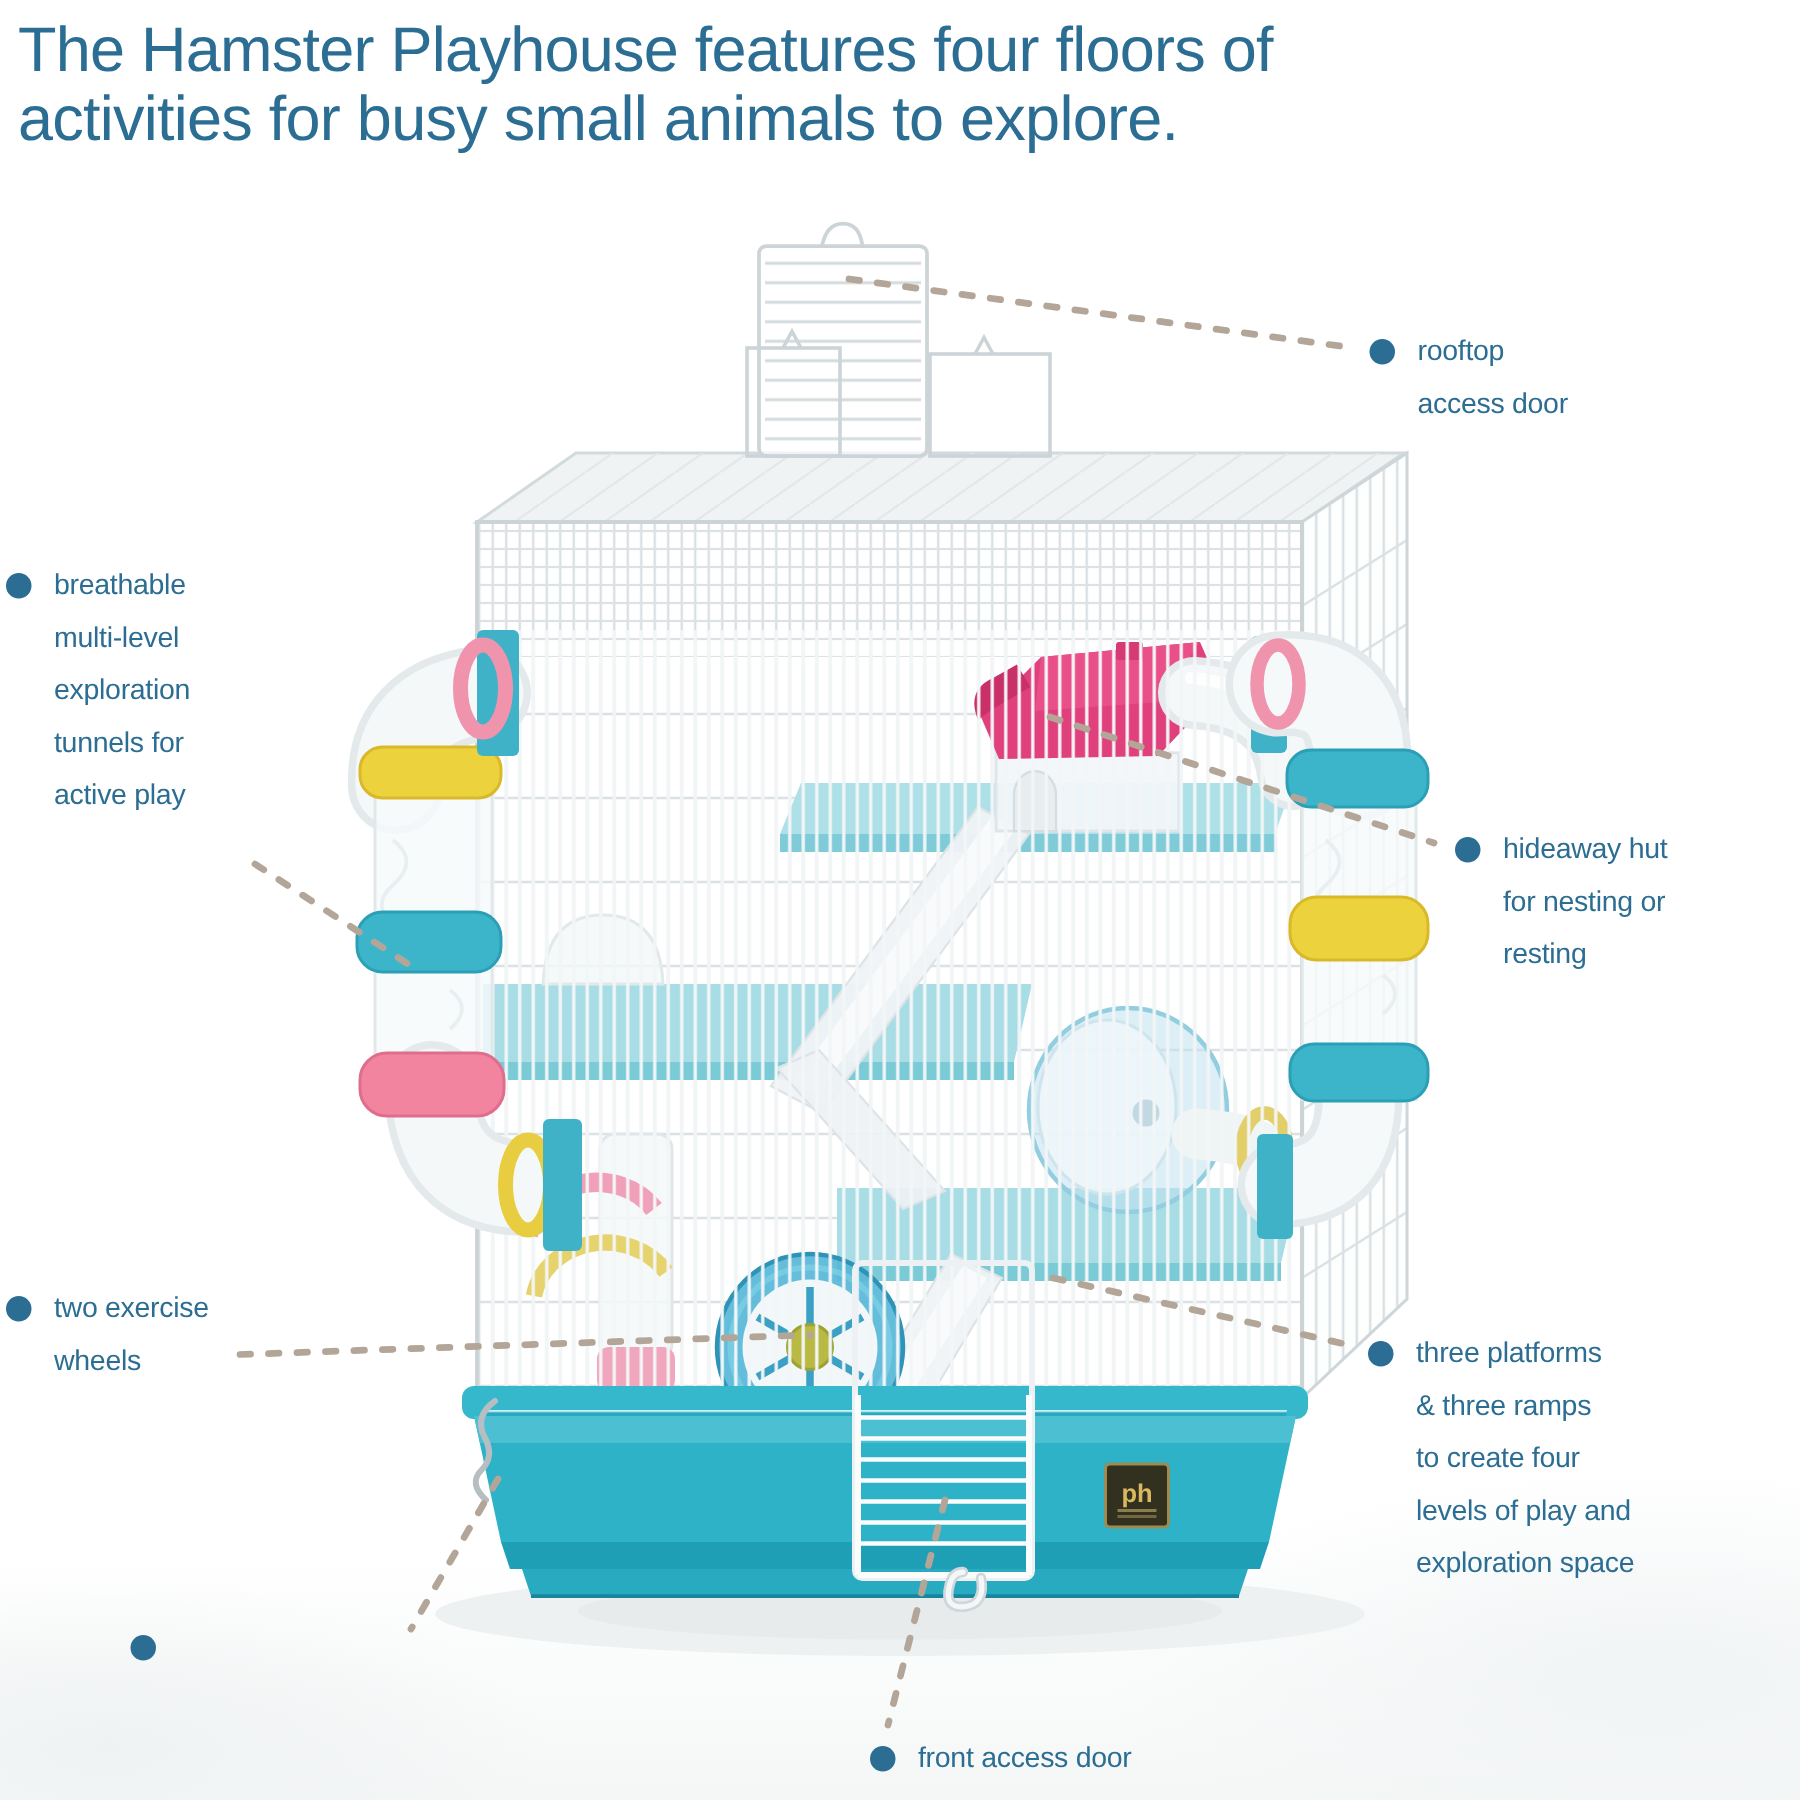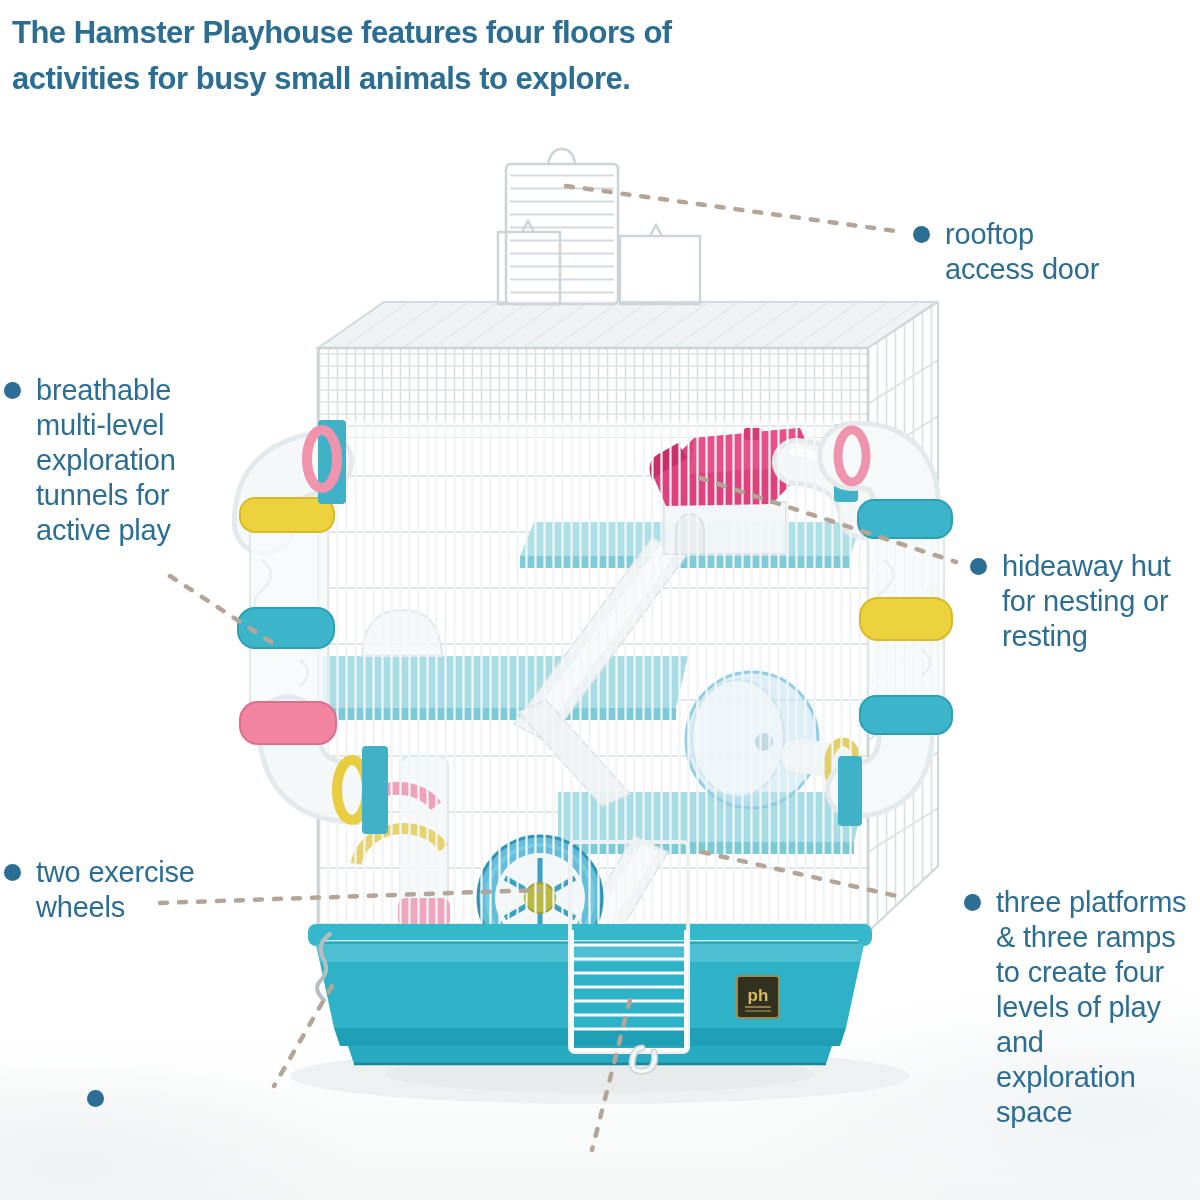--- a/index.html
+++ b/index.html
@@ -16,37 +16,37 @@
     content:"";position:absolute;inset:0;pointer-events:none;
     background:
       radial-gradient(420px 160px at 6% 97%, #eff2f3, rgba(255,255,255,0) 70%),
       radial-gradient(520px 190px at 92% 93%, #f1f4f5, rgba(255,255,255,0) 72%),
       linear-gradient(rgba(255,255,255,0) 86%, #f5f7f7 100%);
     z-index:0;
   }
   svg.art{position:absolute;left:0;top:0;z-index:1;}
   .headline{
     position:absolute;left:12px;top:10px;z-index:3;
-    color:var(--ink);font-size:31px;line-height:46px;letter-spacing:-0.5px;
-    white-space:pre-line;margin:0;font-weight:700;
+    color:var(--ink);font-size:42px;line-height:46px;letter-spacing:-0.5px;
+    white-space:pre-line;margin:0;font-weight:400;
   }
   .callout{
     position:absolute;display:flex;align-items:flex-start;z-index:3;
-    color:var(--ink);font-size:29px;line-height:35px;letter-spacing:-0.2px;
+    color:var(--ink);font-size:19px;line-height:35px;letter-spacing:-0.2px;
   }
   .callout .dot{
     width:17px;height:17px;border-radius:50%;background:var(--ink);
     margin-top:9px;margin-right:15px;flex:none;
   }
   .callout .txt{white-space:pre-line;}
   #co-rooftop{left:913px;top:217px}
   #co-tunnels{left:4px;top:373px}
   #co-hideaway{left:970px;top:549px}
   #co-wheels{left:4px;top:855px}
-  #co-platforms{left:964px;top:885px}
+  #co-platforms{left:912px;top:885px}
   #co-clip{left:87px;top:1081px}
   #co-front{left:580px;top:1155px}
 </style>
 </head>
 <body>
 
 <div class="stage">
 
   <svg class="art" width="1200" height="1200" viewBox="0 0 1200 1200">
     <defs>
@@ -301,14 +301,18 @@
 &amp; three ramps
 to create four
 levels of play and
 exploration space</span>
   </div>
 
   <div class="callout" id="co-clip">
     <span class="dot"></span>
   </div>
 
+  <div class="callout" id="co-front">
+    <span class="dot"></span>
+    <span class="txt">front access door</span>
+  </div>
 
 </div>
 
 </body></html>

